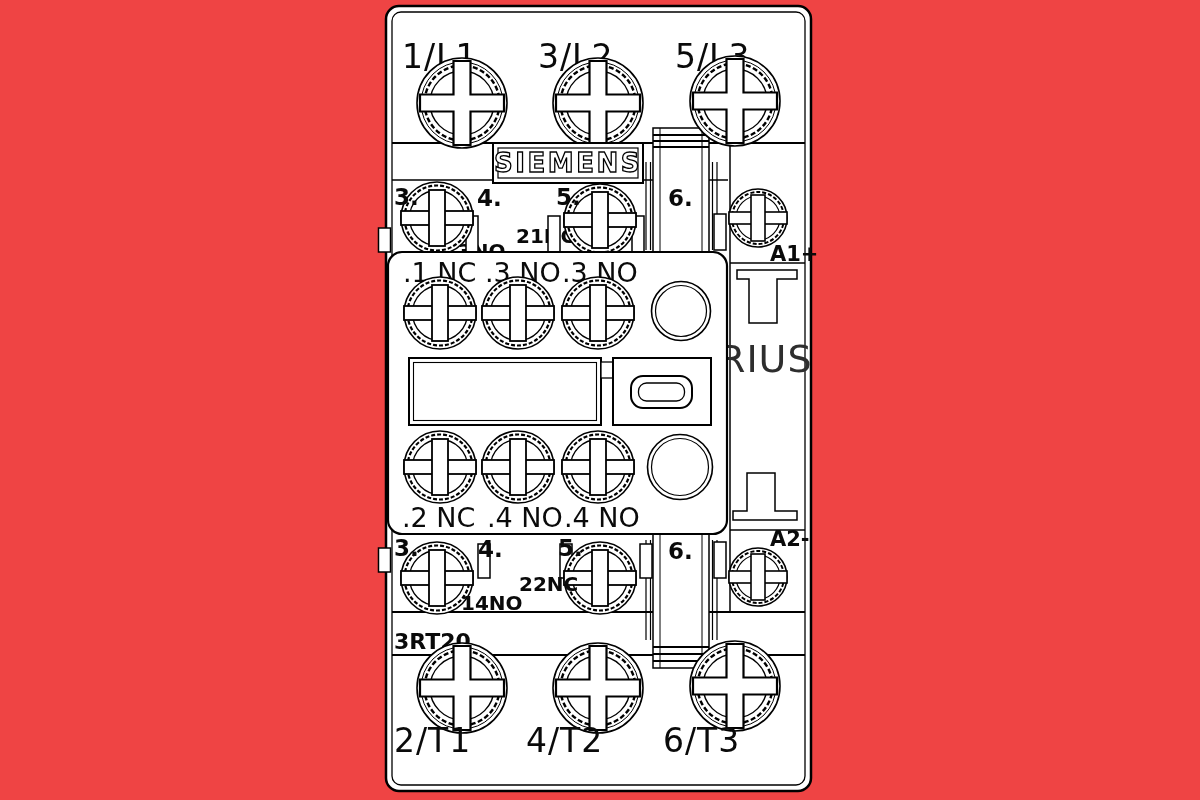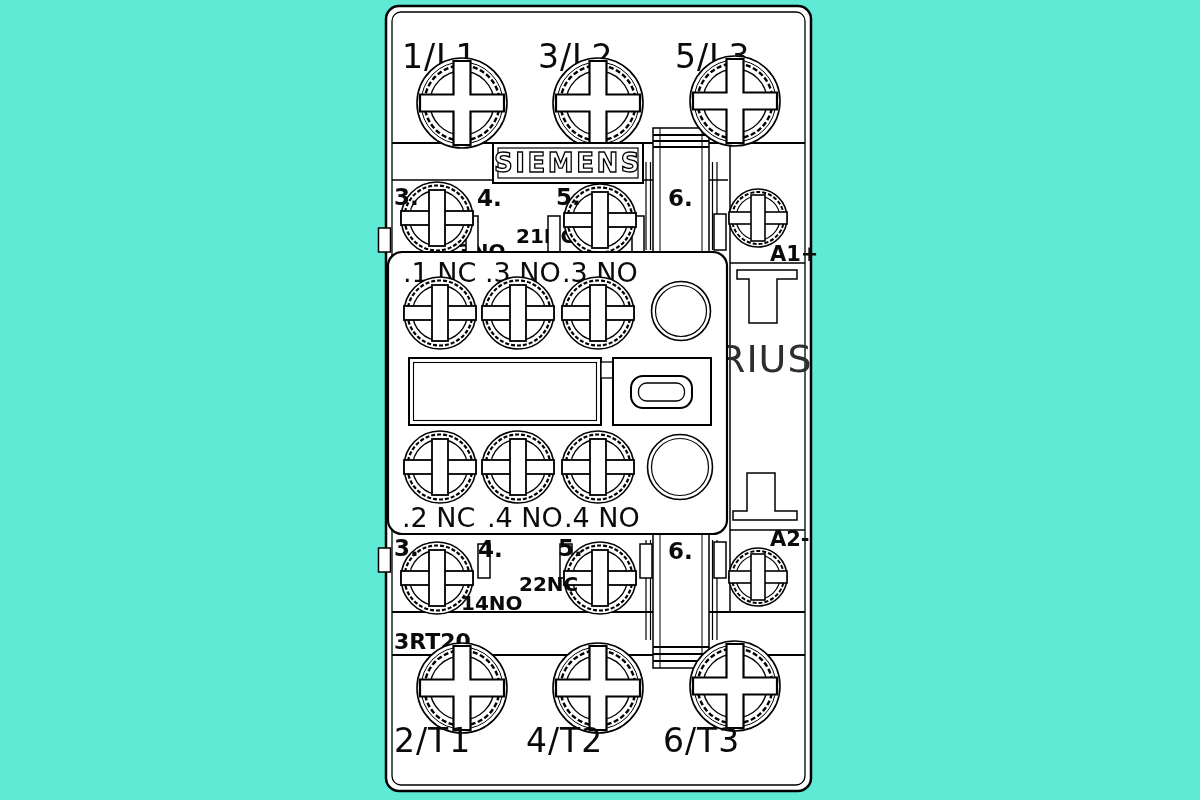--- a/index.html
+++ b/index.html
@@ -1,16 +1,16 @@
 <!DOCTYPE html>
 <html><head>
 <meta charset="utf-8">
 <style>
   html,body{margin:0;padding:0;background:#ffffff;}
-  #stage{position:relative;width:1200px;height:800px;background:#5eead4;overflow:hidden;}
+  #stage{position:relative;width:1200px;height:800px;background:#ef4444;overflow:hidden;}
   svg{position:absolute;left:0;top:0;}
   text{font-family:"DejaVu Sans", sans-serif; fill:#0a0a0a;}
   .big{font-size:33px; letter-spacing:1px;}
   .num{font-size:23px; font-weight:bold;}
   .sm{font-size:20px; font-weight:bold;}
   .coillbl{font-size:21px; font-weight:bold;}
   .blk{font-size:27px;}
   .model{font-size:22px; font-weight:bold;}
   .sirius{font-size:38px; fill:#2e2e2e; letter-spacing:1px;}
   .brand{font-size:26px; font-weight:bold; fill:#ffffff; stroke:#000; stroke-width:1.3px; letter-spacing:2.5px;}

